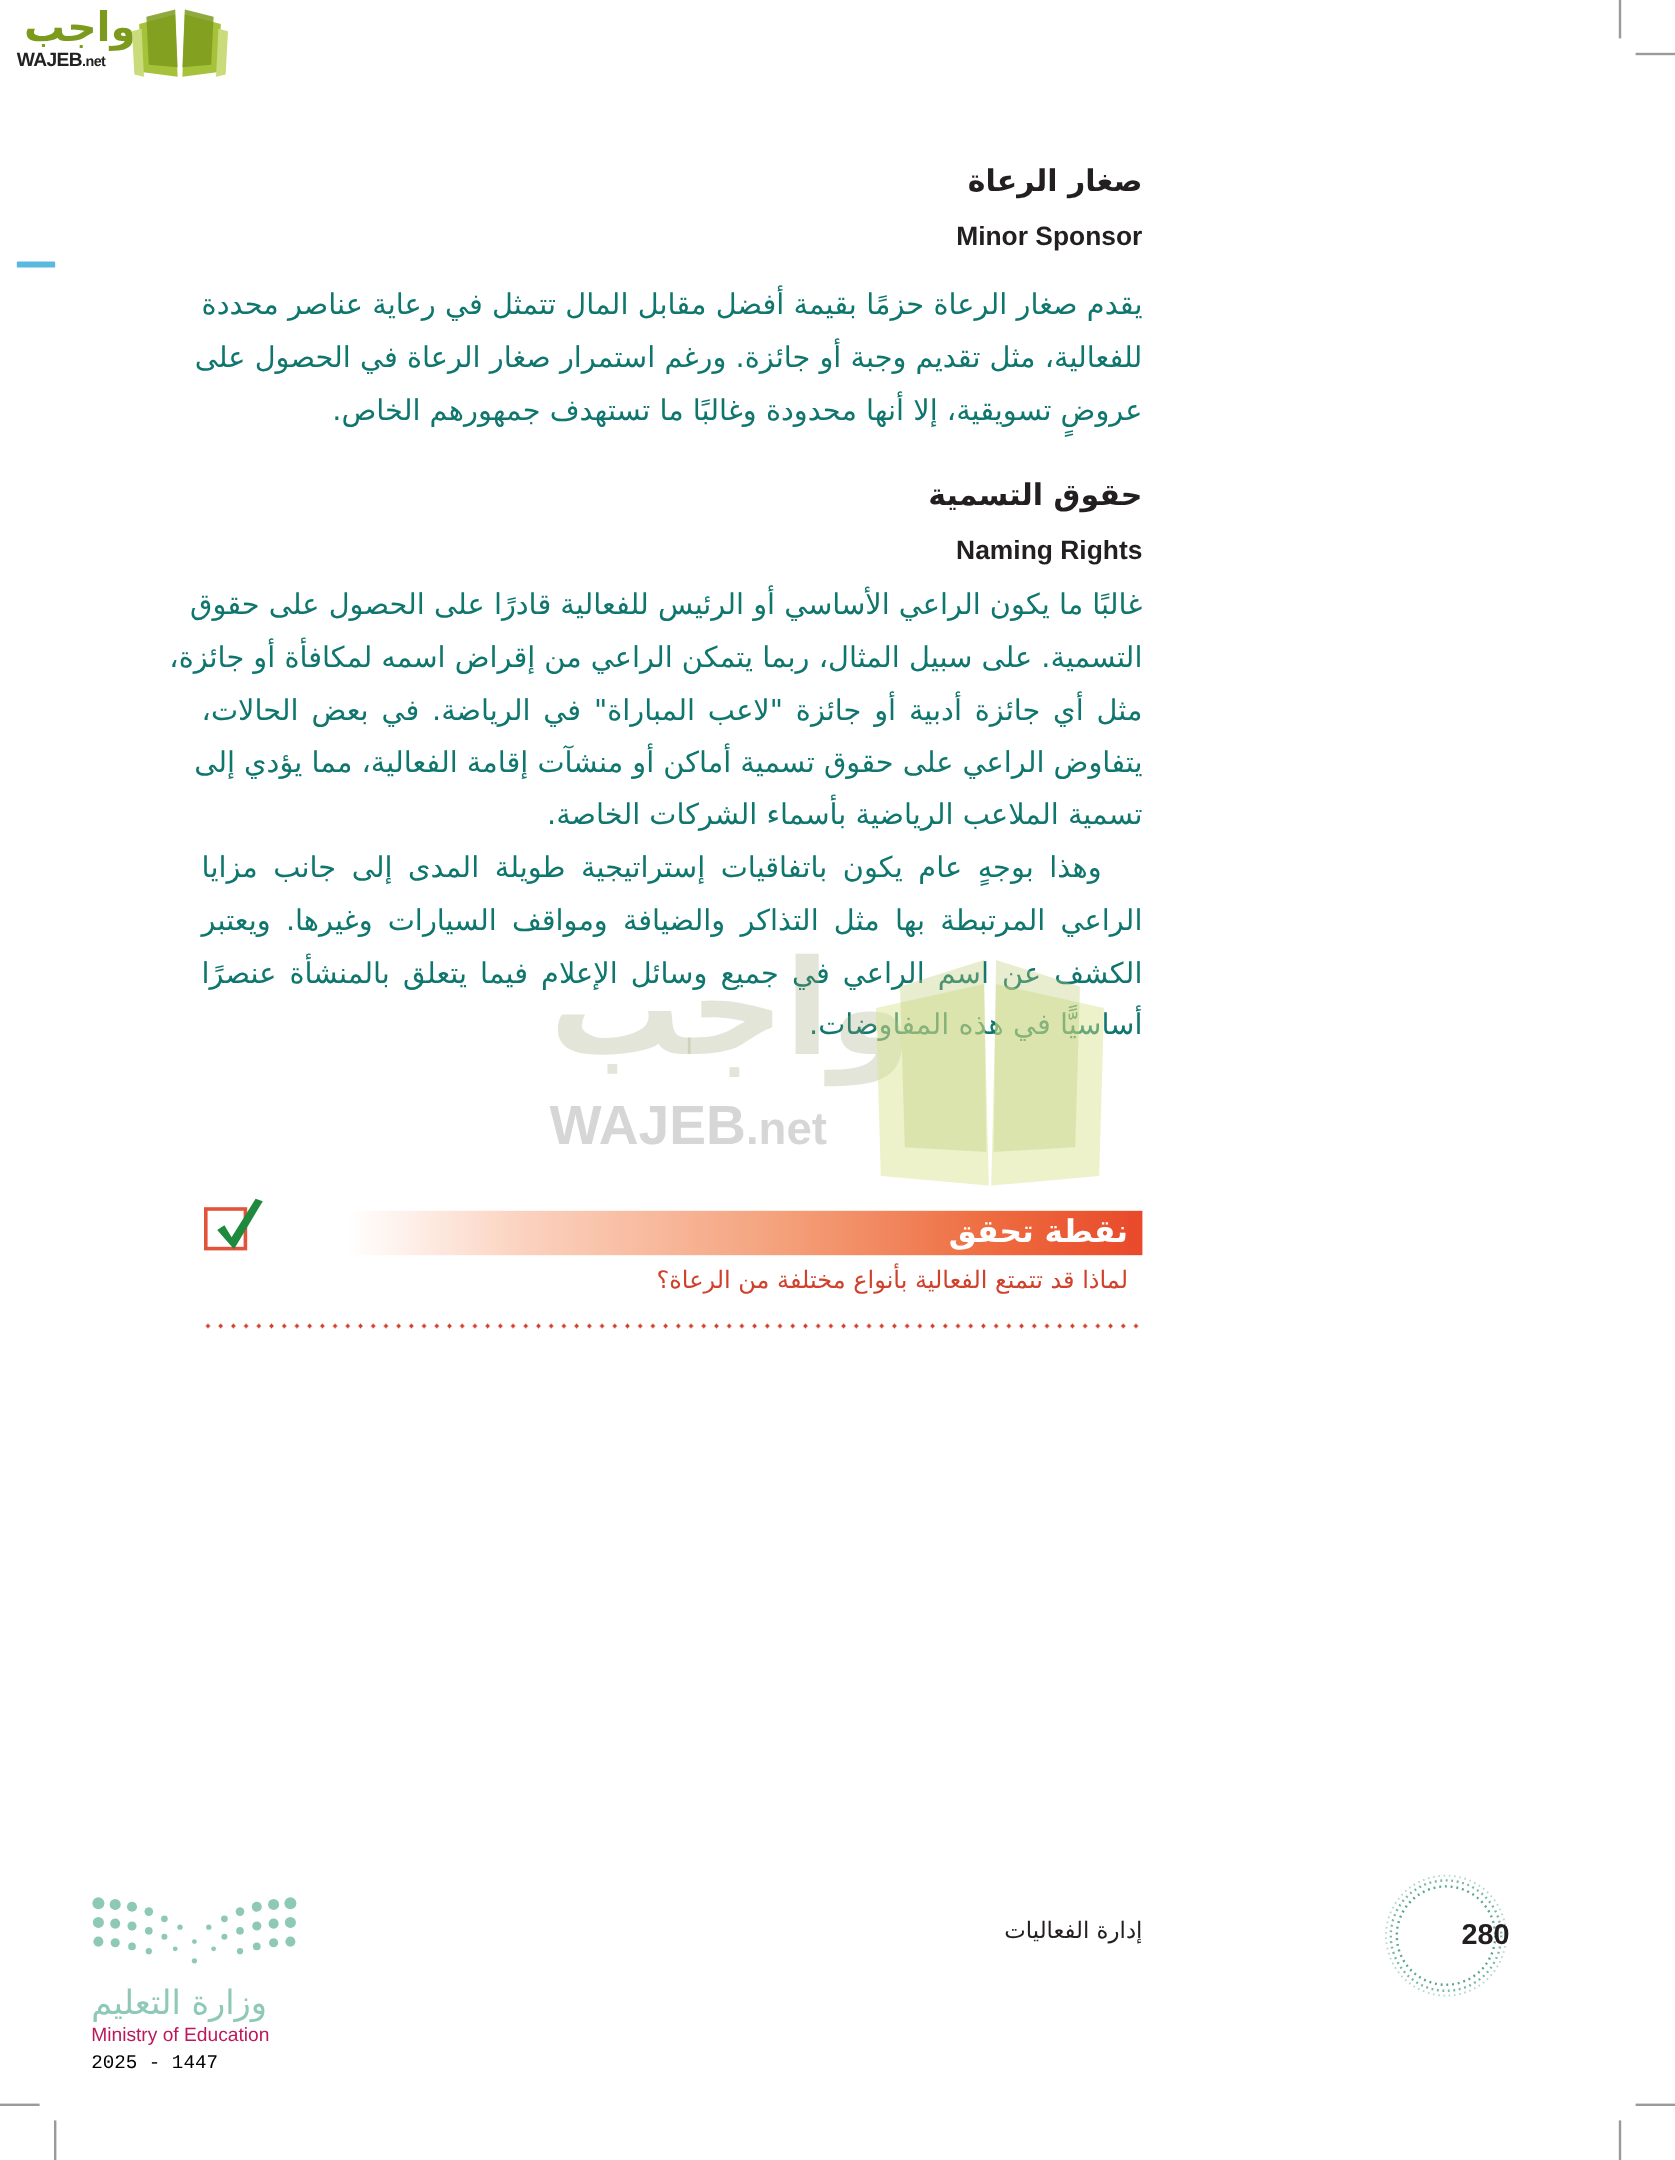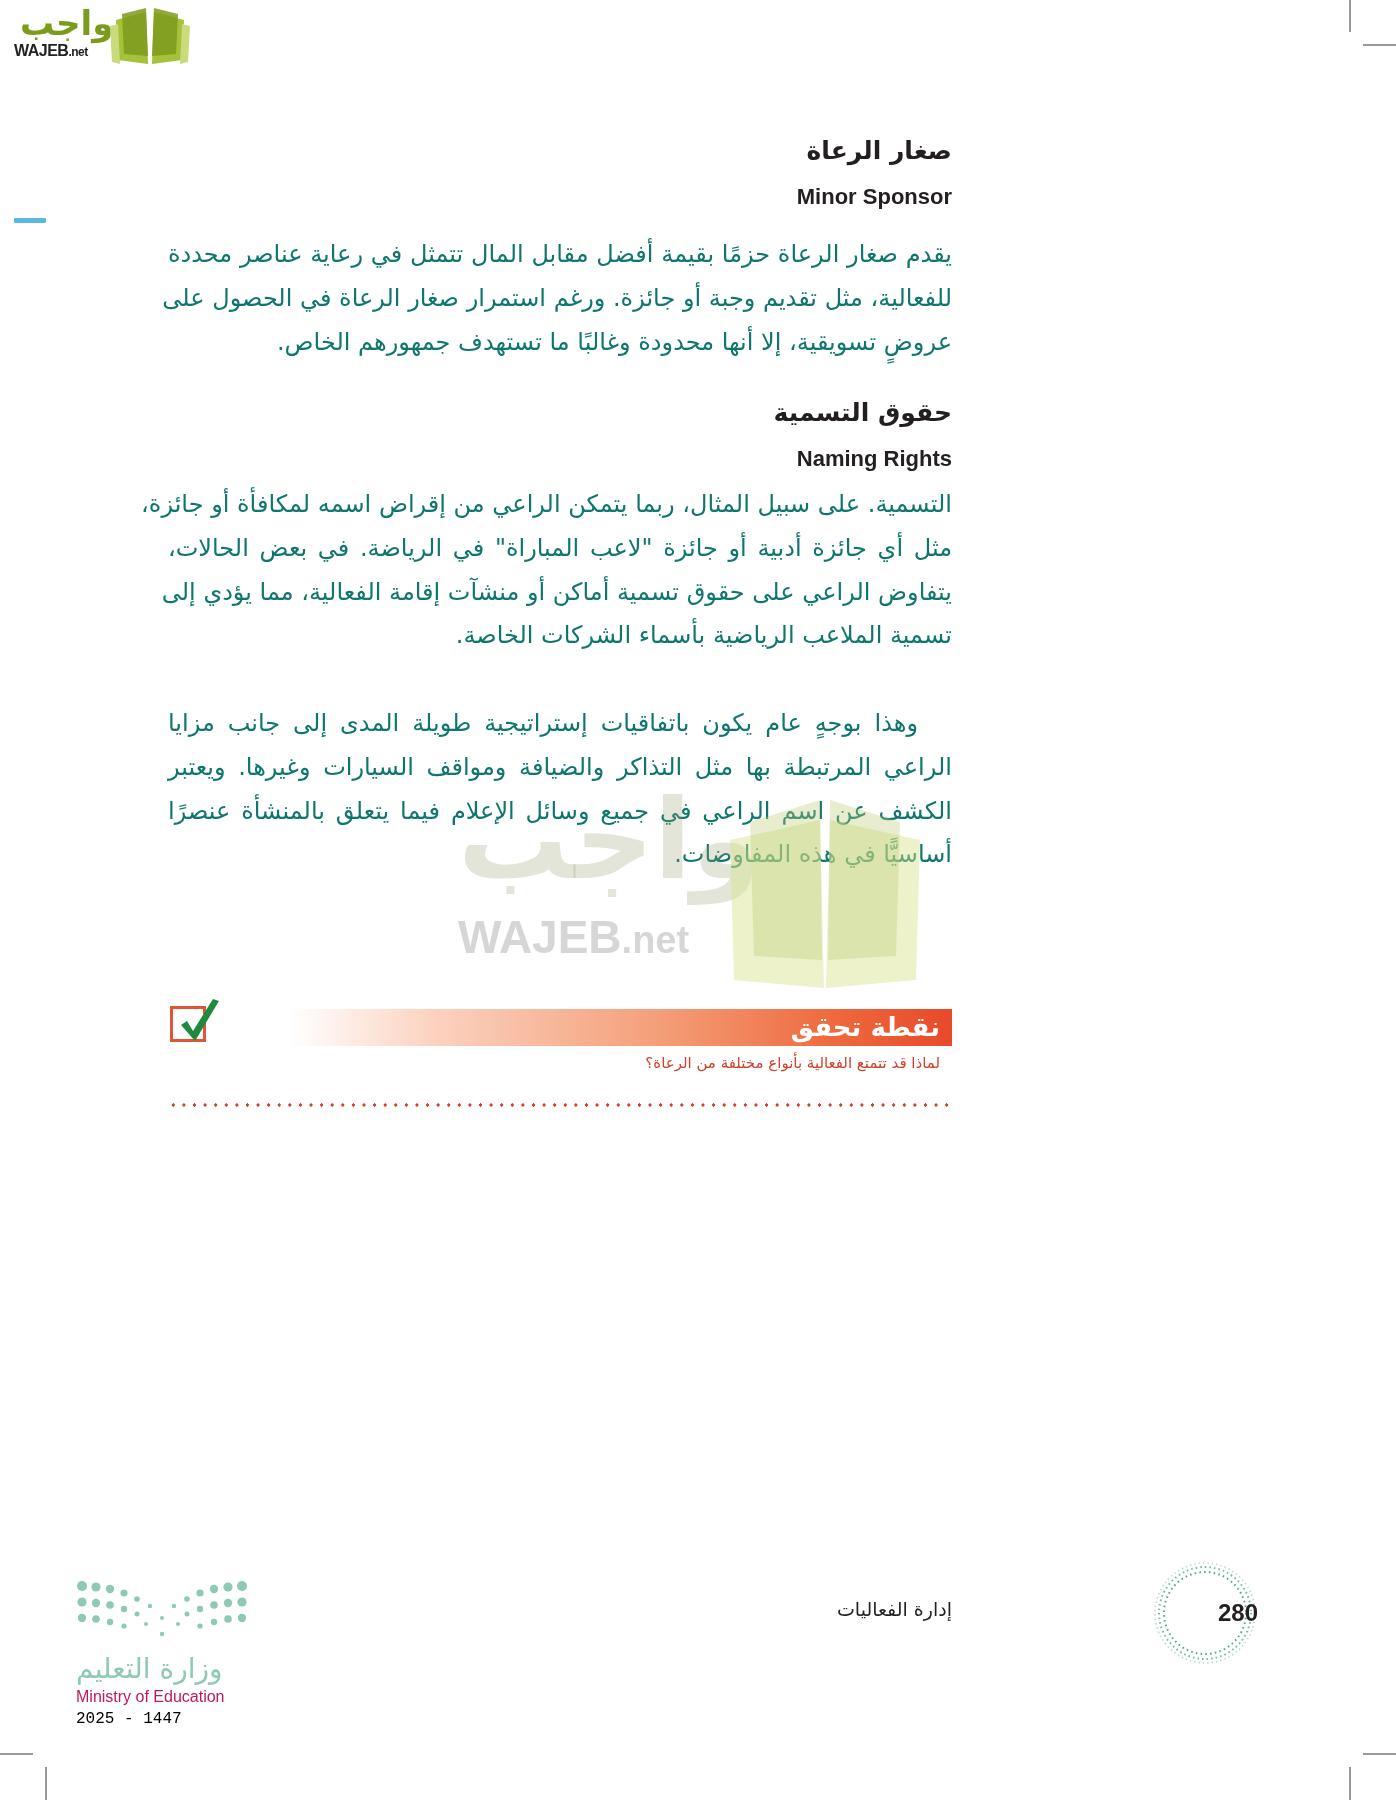--- a/index.html
+++ b/index.html
@@ -33,21 +33,21 @@
   .wm .en { position:absolute; left:0; top:110px; font-size:46px; font-weight:bold; color:rgba(120,120,120,0.30); font-family:"Liberation Sans", sans-serif; }
   .wm .en small { font-size:38px; }
   .wm svg { position:absolute; left:262px; top:0px; }
 
   
   .check-bar { left:290px; top:1009px; width:662px; height:37px;
     background:linear-gradient(to right, rgba(255,255,255,1) 0%, #fbd2bf 22%, #f4a07a 55%, #ee6a3e 82%, #e8492a 100%); }
   .check-title { position:absolute; right:12px; top:3px; font-size:26px; font-weight:bold; color:#ffffff; direction:rtl; }
   .check-box { left:170px; top:1006px; width:36px; height:36px; border:3px solid #e2543a; box-sizing:border-box; }
   .check-box svg { position:absolute; left:4px; top:-14px; }
-  .check-q { right:456px; top:1054px; font-size:15px; color:#d0412c; direction:rtl; }
+  .check-q { right:456px; top:1054px; font-size:20px; color:#d0412c; direction:rtl; }
   .dots { left:168px; top:1103px; width:786px; height:4px;
     background-image:radial-gradient(circle, #d0412c 1.6px, transparent 1.8px);
     background-size:10.6px 4px; background-repeat:repeat-x; }
 
   
   .footer-title { right:444px; top:1598px; font-size:19px; font-weight:normal; direction:rtl; color:#231f20; }
   .page-circle { left:1152px; top:1560px; width:106px; height:106px; }
   .page-num { position:absolute; left:0; top:0; width:106px; height:106px; line-height:106px; text-align:right; font-size:24px; font-weight:bold; font-family:"Liberation Sans", sans-serif; color:#231f20; }
 
   .moe { left:76px; top:1580px; width:180px; height:150px; }
@@ -84,20 +84,21 @@
 <div class="h-en" style="top:184px;">Minor Sponsor</div>
 <div class="para" style="top:233px;">
   <span class="line">يقدم صغار الرعاة حزمًا بقيمة أفضل مقابل المال تتمثل في رعاية عناصر محددة</span>
   <span class="line">للفعالية، مثل تقديم وجبة أو جائزة. ورغم استمرار صغار الرعاة في الحصول على</span>
   <span class="line last">عروضٍ تسويقية، إلا أنها محدودة وغالبًا ما تستهدف جمهورهم الخاص.</span>
 </div>
 
 <div class="h-ar" style="top:398px;">حقوق التسمية</div>
 <div class="h-en" style="top:446px;">Naming Rights</div>
 <div class="para" style="top:483px;">
+  <span class="line">غالبًا ما يكون الراعي الأساسي أو الرئيس للفعالية قادرًا على الحصول على حقوق</span>
   <span class="line">التسمية. على سبيل المثال، ربما يتمكن الراعي من إقراض اسمه لمكافأة أو جائزة،</span>
   <span class="line">مثل أي جائزة أدبية أو جائزة "لاعب المباراة" في الرياضة. في بعض الحالات،</span>
   <span class="line">يتفاوض الراعي على حقوق تسمية أماكن أو منشآت إقامة الفعالية، مما يؤدي إلى</span>
   <span class="line last">تسمية الملاعب الرياضية بأسماء الشركات الخاصة.</span>
 </div>
 <div class="para" style="top:702px;">
   <span class="line indent">وهذا بوجهٍ عام يكون باتفاقيات إستراتيجية طويلة المدى إلى جانب مزايا</span>
   <span class="line">الراعي المرتبطة بها مثل التذاكر والضيافة ومواقف السيارات وغيرها. ويعتبر</span>
   <span class="line">الكشف عن اسم الراعي في جميع وسائل الإعلام فيما يتعلق بالمنشأة عنصرًا</span>
   <span class="line last">أساسيًّا في هذه المفاوضات.</span>

